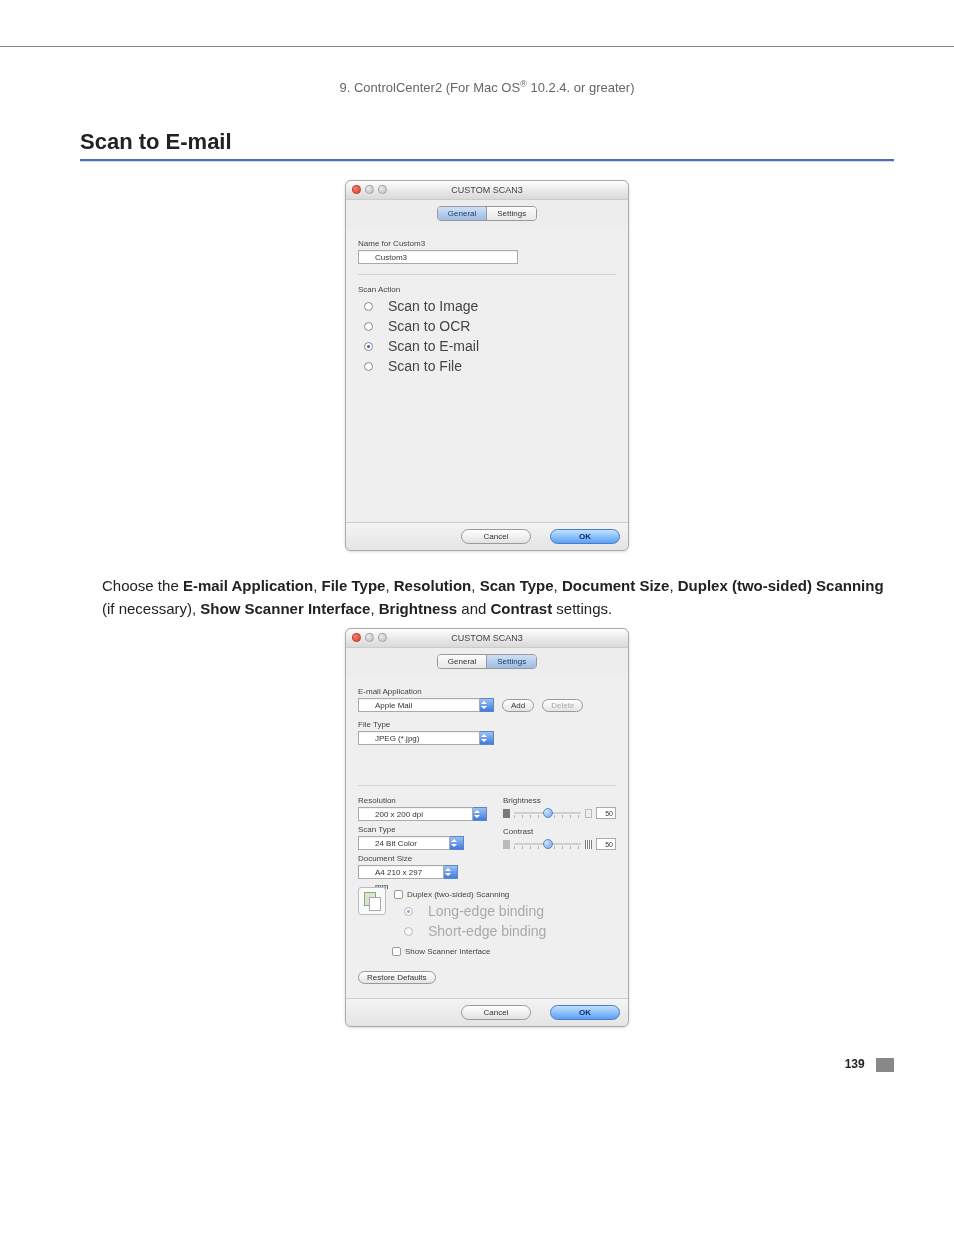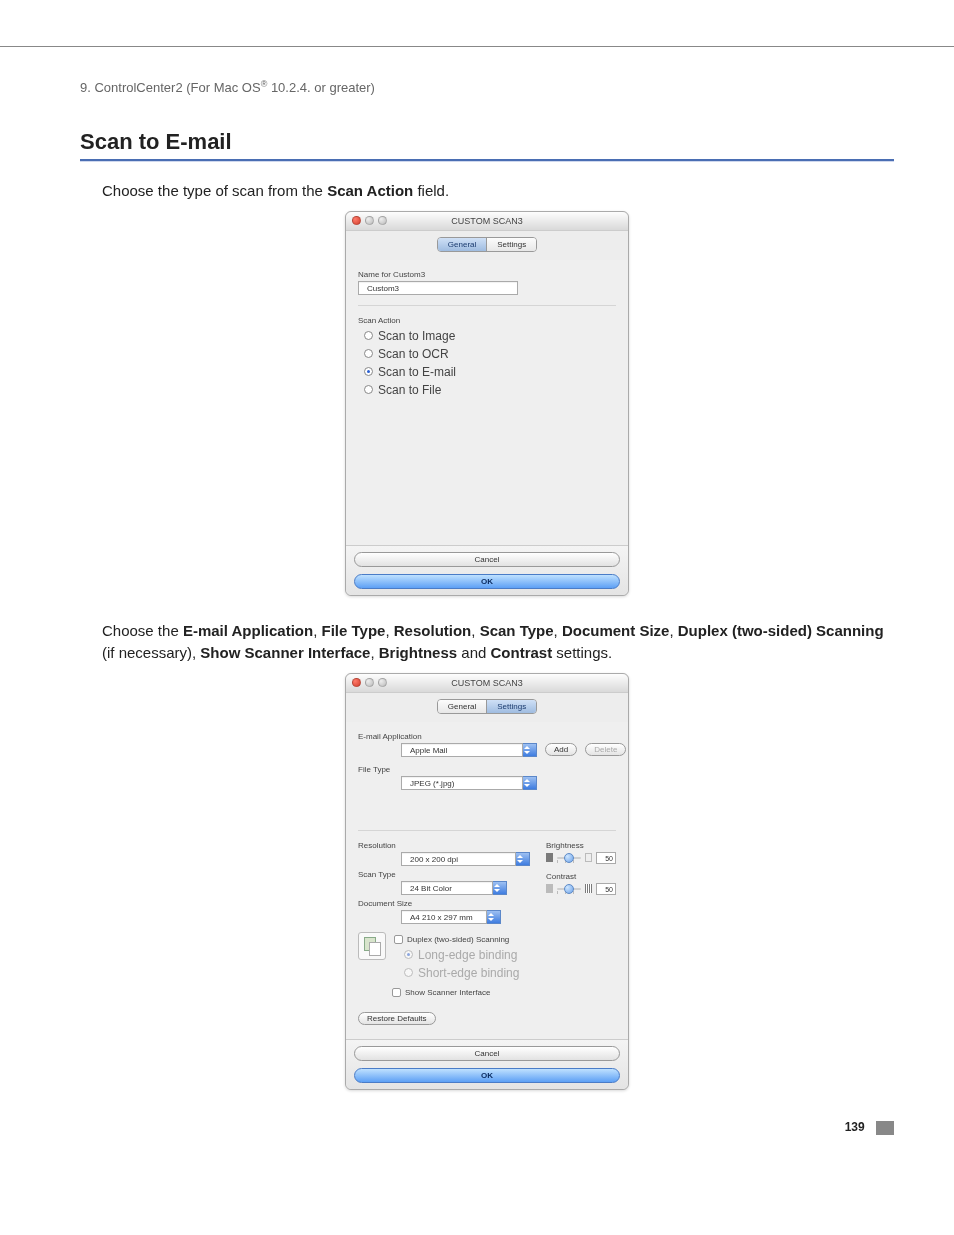--- a/index.html
+++ b/index.html
@@ -11,21 +11,21 @@
     width: 954px;
   }
   .topbar {
     border-bottom: 1px solid #888;
     height: 46px;
   }
   .page {
     padding: 32px 60px 40px 80px;
   }
   .chapter-line {
-    text-align: left;
+    text-align: center;
     font-size: 13px;
     color: #666;
     margin-bottom: 34px;
   }
   .chapter-line sup { font-size: 9px; }
   h1.section-title {
     font-size: 22px;
     font-weight: bold;
     color: #222;
     margin: 0 0 4px 0;
@@ -104,65 +104,64 @@
     padding: 10px 12px 14px 12px;
   }
   .field-label { font-size: 8px; color:#444; margin-bottom:2px;}
   .textfield {
     width: 160px;
     height: 14px;
     background: #fff;
     border: 1px solid #aaa;
     border-radius: 0;
     font-size: 8px;
-    padding: 0 8px;
+    padding: 0 16px;
     line-height:14px;
     box-shadow: inset 0 1px 1px rgba(0,0,0,0.06);
     box-sizing: border-box;
   }
   hr.sep { border:none; border-top:1px solid #d5d5d5; margin: 10px 0;}
   .radio-row {
-    display:flex; align-items:center; gap:5px; font-size:12px; color:#444;
+    display:flex; align-items:center; gap:15px; font-size:14px; color:#444;
     margin: 4px 0 4px 6px;
   }
   .radio-outline {
     width:9px; height:9px; border:1px solid #888; border-radius:50%;
     box-sizing:border-box; background:#fff; position:relative;
   }
   .radio-outline.checked::after{
     content:""; position:absolute; left:2px; top:2px; width:3px; height:3px;
     background:#2a5fd1; border-radius:50%;
   }
   .footer-bar {
     border-top:1px solid #ccc;
     background: linear-gradient(to bottom, #f4f4f4, #e4e4e4);
     padding: 6px 8px;
-    display:flex; justify-content:flex-end; gap:7px;
+    display:flex; justify-content:flex-end; gap:19px;
     border-radius: 0 0 6px 6px;
-    flex-direction: column;
   }
   .aqua-btn {
     min-width:48px; text-align:center;
     padding: 2px 10px;
     font-size: 8px;
     border:1px solid #999;
     border-radius: 10px;
     background: linear-gradient(to bottom, #fff, #e2e2e2);
   }
   .aqua-btn.primary {
     background: linear-gradient(to bottom, #bfe1ff, #5da0f5);
     border-color:#4a7cc7;
     color:#0a2a5e;
     font-weight:bold;
   }
   
   .combo {
     display:flex; align-items:center;
   }
-  .combo .textfield { width: 122px; margin-left: 43px; }
+  .combo .textfield { width: 122px; }
   .combo .drop {
     width:14px; height:14px;
     background: linear-gradient(to bottom, #9dc0f2, #3f7de0);
     border:1px solid #5b87c9; border-left:none;
     display:flex; align-items:center; justify-content:center;
     box-sizing:border-box;
   }
   .combo .drop::after{
     content:""; display:block;
     width:0;height:0;border-left:3px solid transparent;border-right:3px solid transparent;
@@ -250,23 +249,20 @@
 
 <div class="page">
 
   <div class="chapter-line">
     <span>9. ControlCenter2 (For Mac OS</span><sup>®</sup><span> 10.2.4. or greater)</span>
   </div>
 
   <h1 class="section-title">Scan to E-mail</h1>
   <div class="title-underline"></div>
 
-  <div class="body-text">
-    <span>Choose the type of scan from the </span><b>Scan Action</b><span> field.</span>
-  </div>
 
   <div class="screenshot-wrap">
     <div class="mac-window">
       <div class="titlebar">
         <div class="traffic">
           <div class="tl-dot tl-red"></div>
           <div class="tl-dot tl-gray"></div>
           <div class="tl-dot tl-gray"></div>
         </div>
         <span>CUSTOM SCAN3</span>

